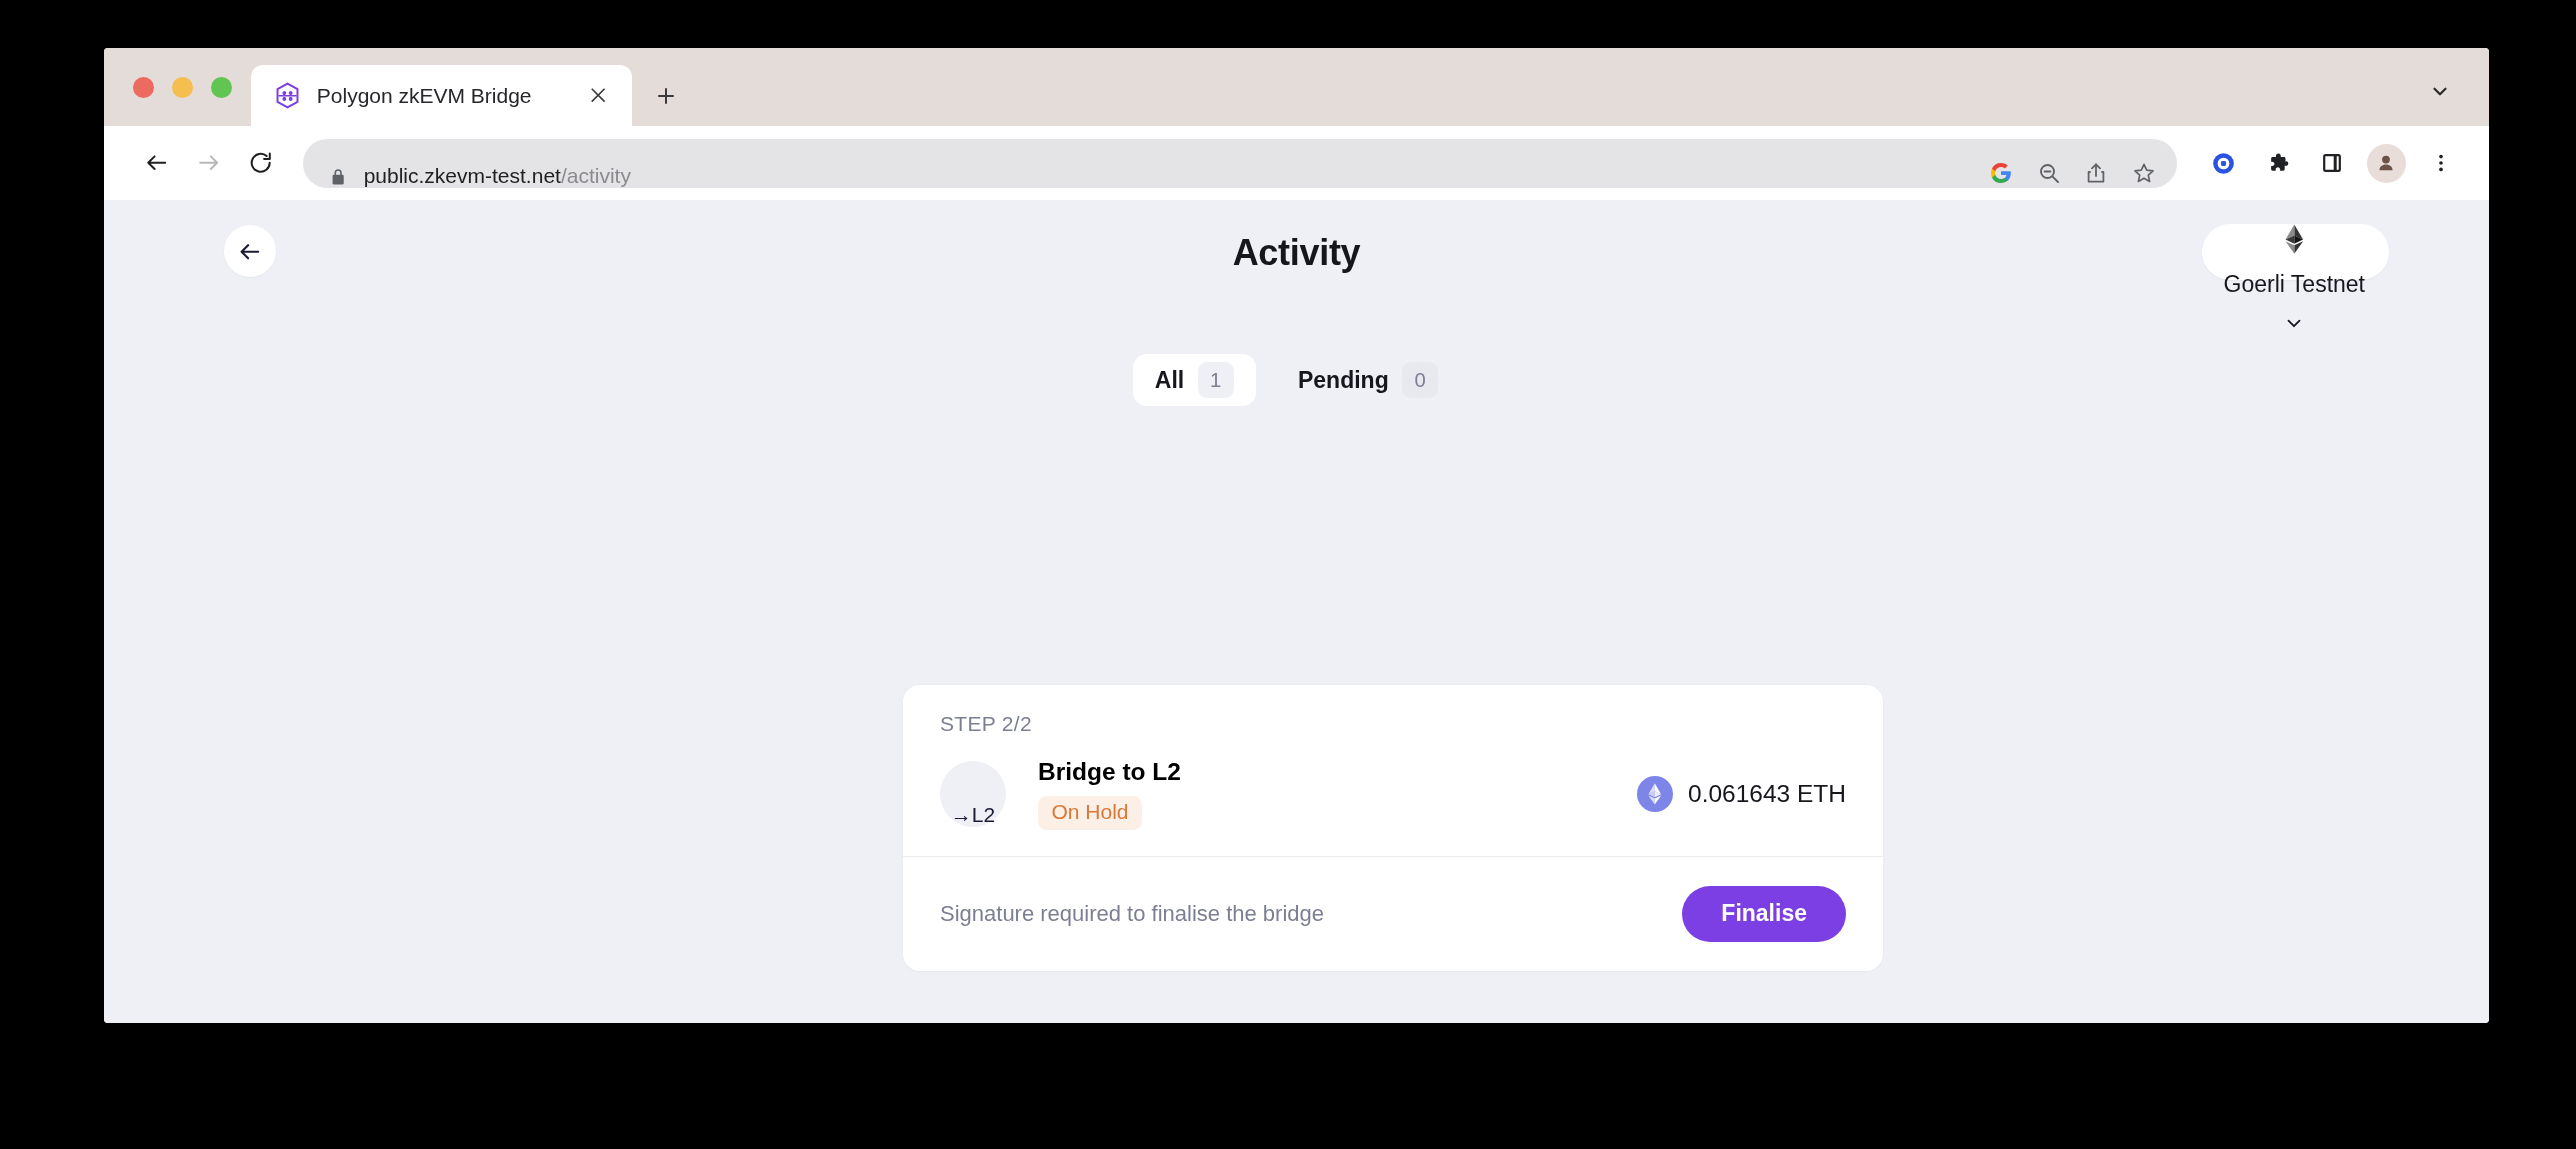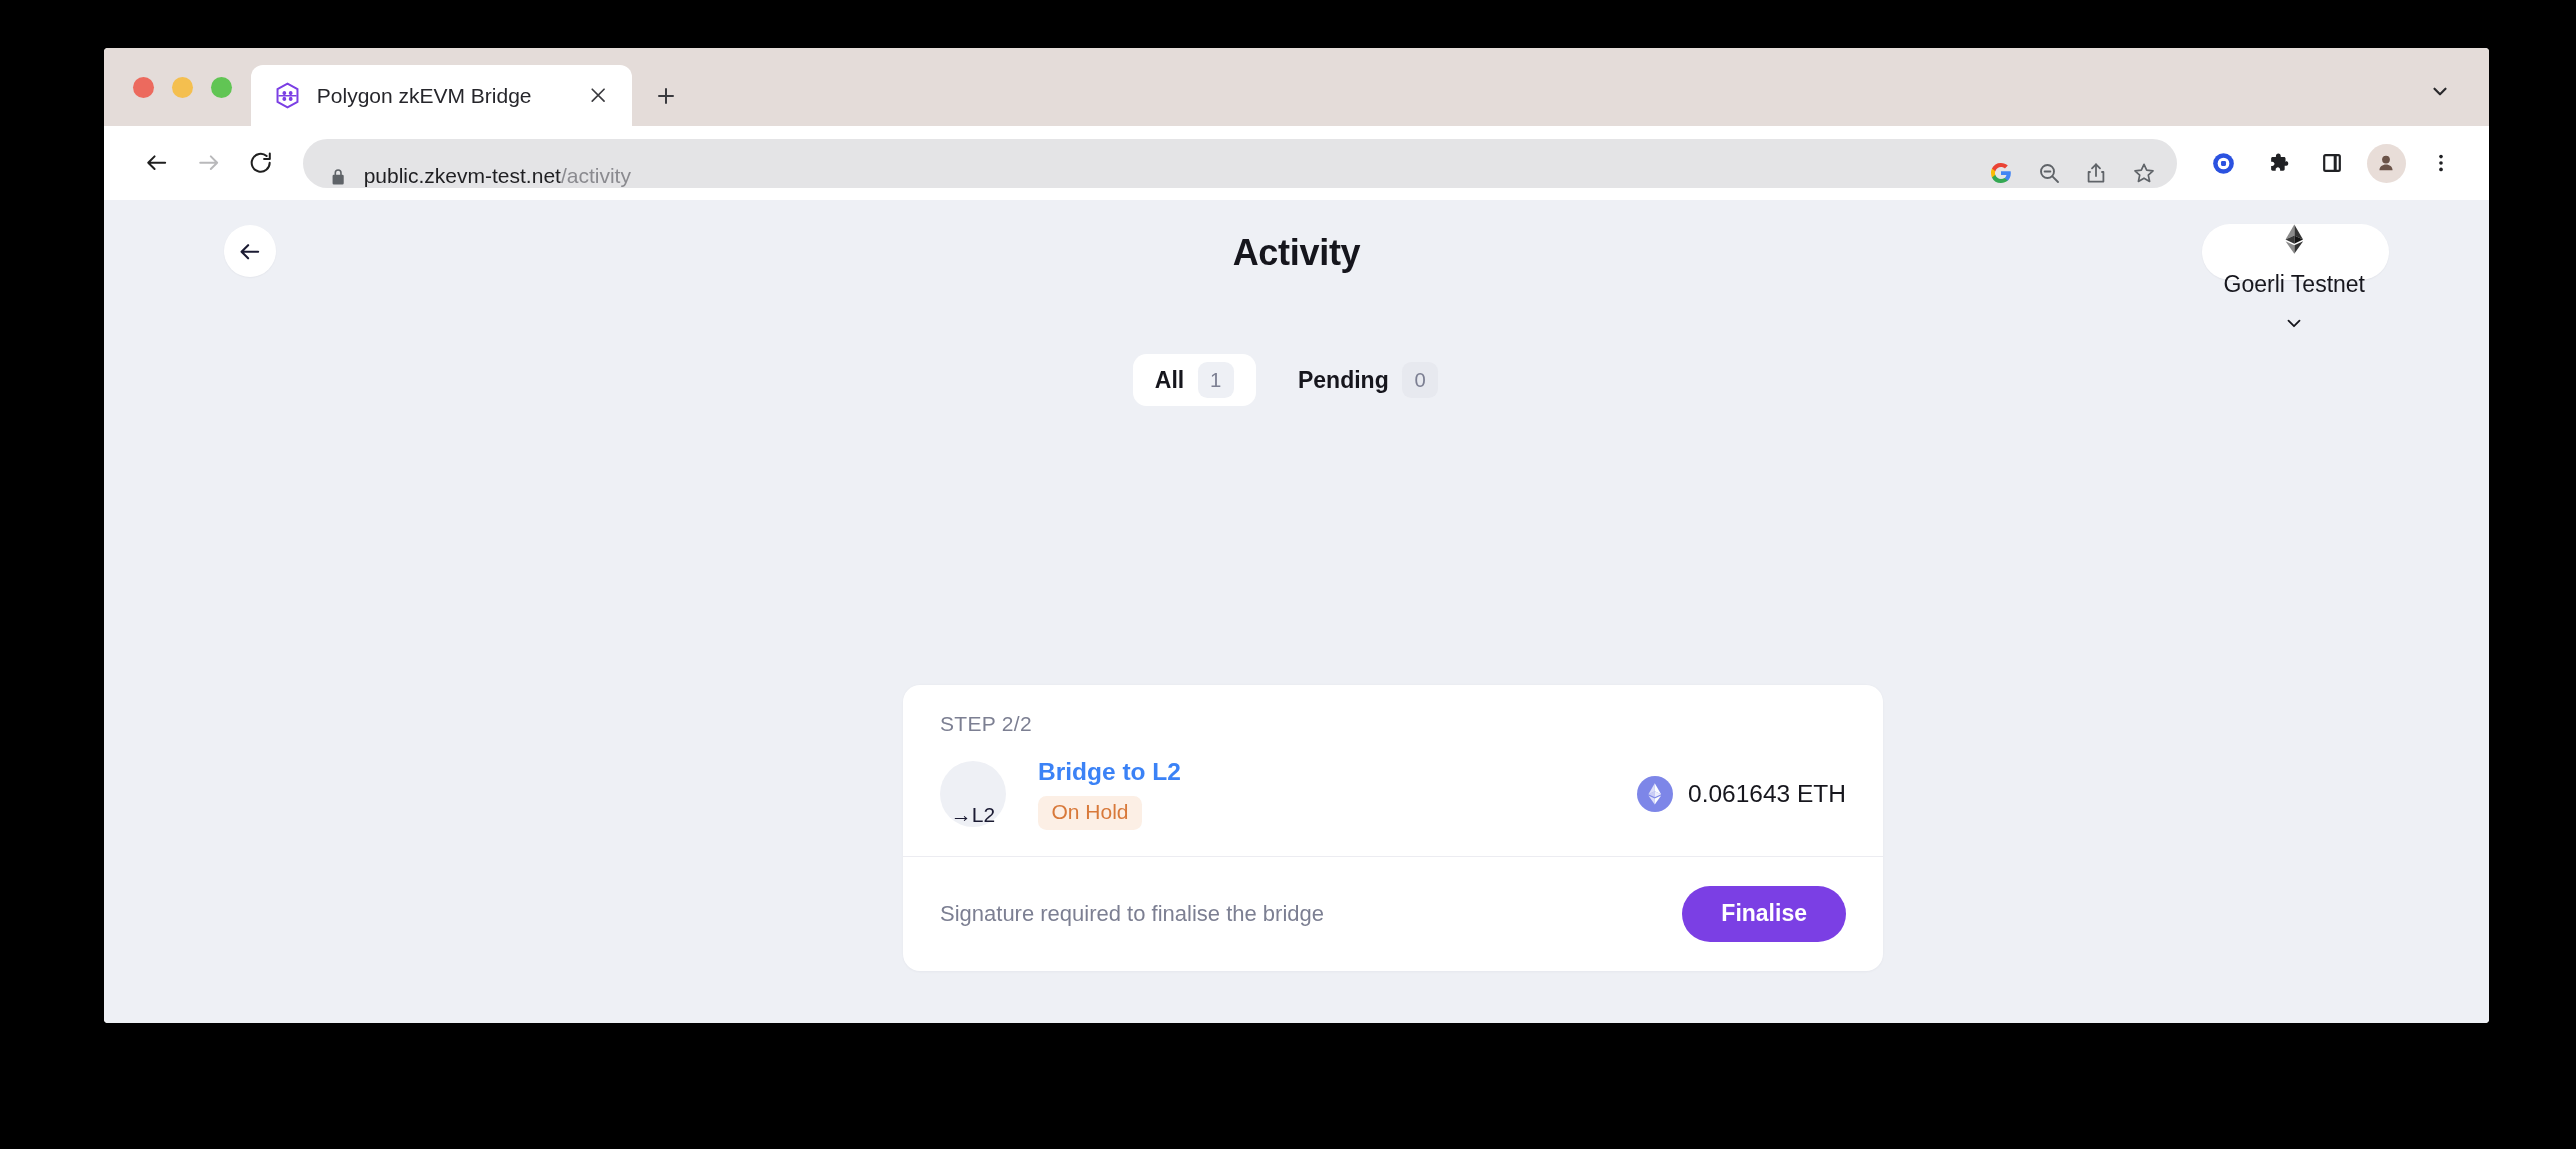--- a/index.html
+++ b/index.html
@@ -289,21 +289,21 @@
     margin-left: 32px;
     flex: 1;
     display: flex;
     flex-direction: column;
     gap: 10.2px;
     align-items: flex-start;
   }
   .tx-title {
     font-size: 24.5px;
     font-weight: 700;
-    color: #3b82f6;
+    color: #000000;
   }
   .status-badge {
     font-size: 21px;
     color: #d8793a;
     background: #fcefe5;
     border-radius: 8.5px;
     padding: 4.2px 13.5px 6px 13.5px;
   }
   .amount {
     display: flex;

